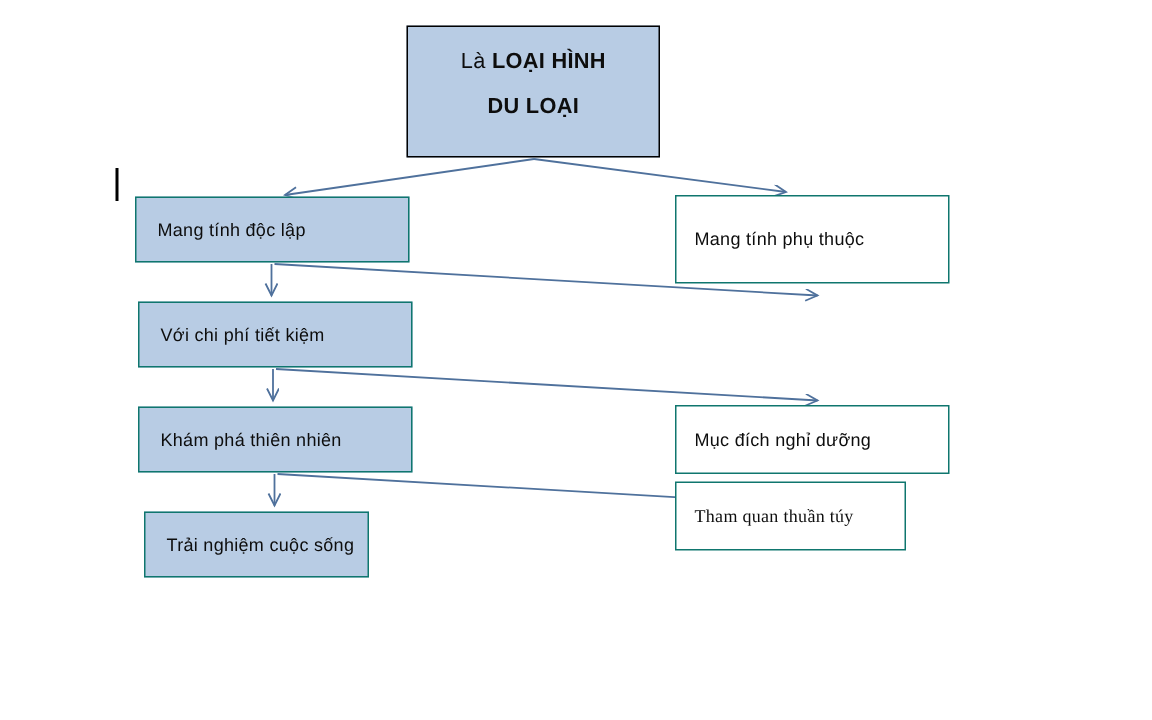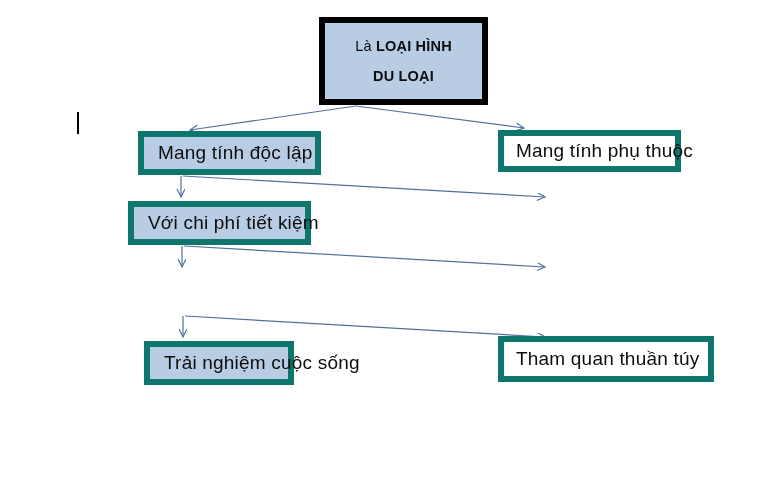--- a/index.html
+++ b/index.html
@@ -24,30 +24,29 @@
     position: absolute;
     left: 0;
     top: 0;
     width: 768px;
     height: 480px;
     pointer-events: none;
   }
   .node {
     position: absolute;
     box-sizing: border-box;
-    border: 6px solid #0f766e;
+    border: 1px solid #0f766e;
     display: flex;
     align-items: center;
     z-index: 2;
-    margin-left: 48px;
   }
   .node .label {
     display: block;
     width: 100%;
-    font-size: 19px;
+    font-size: 12px;
     color: #0d0d0d;
     line-height: 1.25;
     letter-spacing: 0.2px;
     white-space: nowrap;
   }
   
   .node.root {
     background: #b8cce4;
     border-color: #000000;
     justify-content: center;
@@ -113,27 +112,33 @@
 
   <div class="caret" style="left:77px; top:112px; height:22px;"></div>
 
   <div class="node root" style="left:271px; top:17px; width:169px; height:88px;">
     <span class="label"><span class="plain">Là </span><span class="strong">LOẠI HÌNH</span><br><span class="strong">DU LOẠI</span></span>
   </div>
 
   <div class="node filled" style="left:90px; top:131px; width:183px; height:44px;">
     <span class="label">Mang tính độc lập</span>
   </div>
-  <div class="node filled" style="left:80px; top:201px; width:183px; height:44px;">
+  <div class="node filled" style="left:92px; top:201px; width:183px; height:44px;">
     <span class="label">Với chi phí tiết kiệm</span>
+  </div>
+  <div class="node filled" style="left:92px; top:271px; width:183px; height:44px;">
+    <span class="label">Khám phá thiên nhiên</span>
   </div>
   <div class="node filled" style="left:96px; top:341px; width:150px; height:44px;">
     <span class="label">Trải nghiệm cuộc sống</span>
   </div>
 
-  <div class="node plainbox" style="left:450px; top:130px; width:183px; height:42px;">
+  <div class="node plainbox" style="left:450px; top:130px; width:183px; height:59px;">
     <span class="label">Mang tính phụ thuộc</span>
   </div>
-  <div class="node plainbox" style="left:450px; top:336px; width:216px; height:46px;">
+  <div class="node plainbox" style="left:450px; top:270px; width:183px; height:46px;">
+    <span class="label">Mục đích nghỉ dưỡng</span>
+  </div>
+  <div class="node plainbox" style="left:450px; top:321px; width:154px; height:46px;font-family:Liberation Serif, serif;">
     <span class="label">Tham quan thuần túy</span>
   </div>
 
 </div>
 
 </body></html>

